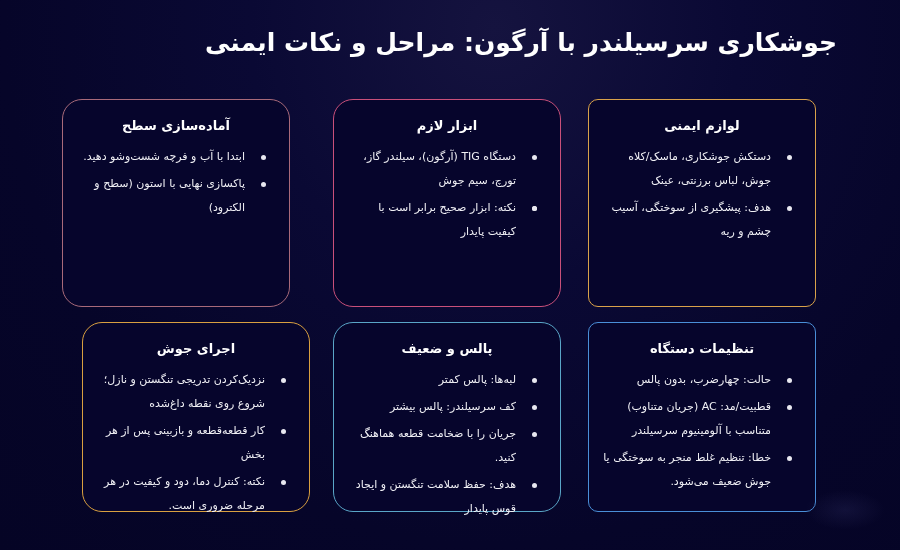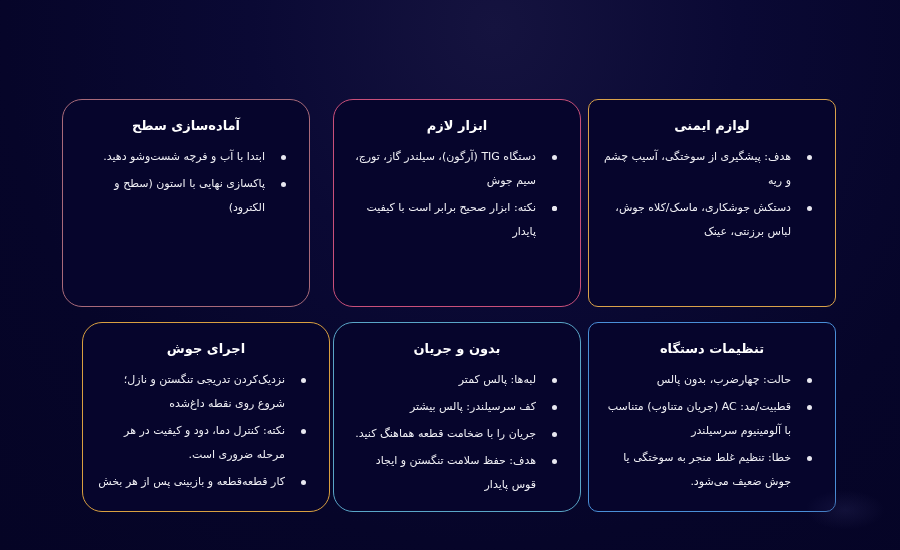--- a/index.html
+++ b/index.html
@@ -25,21 +25,21 @@
       right: 63px;
       font-size: 25px;
       font-weight: bold;
       color: #ffffff;
       letter-spacing: 0;
       white-space: nowrap;
       text-align: right;
     }
     .card {
       position: absolute;
-      width: 248px;
+      width: 228px;
       background: #06052c;
       border-radius: 20px;
       border: 1.5px solid #888;
       padding: 16px 14px 10px 14px;
       direction: rtl;
     }
     .card.row1 { top: 99px; height: 208px; }
     .card.row2 { top: 322px; height: 190px; }
     .card.col1 { left: 588px; border-radius: 10px; }
     .card.col2 { left: 325px; margin-left: 8px; }
@@ -82,26 +82,27 @@
       width: 80px;
       height: 40px;
       background: radial-gradient(ellipse, rgba(40,40,90,0.35) 0%, rgba(0,0,0,0) 70%);
       pointer-events: none;
     }
   </style>
 </head>
 <body>
 
 <div class="page">
+  <h1 class="page-title">جوشکاری سرسیلندر با آرگون: مراحل و نکات ایمنی</h1>
 
   <div class="card row1 col1" style="border-color: rgb(217, 162, 74);">
     <div class="card-title">لوازم ایمنی</div>
     <ul>
+      <li><span class="bullet"></span><span>دستکش جوشکاری، ماسک/کلاه جوش، لباس برزنتی، عینک</span></li>
       <li><span class="bullet"></span><span>هدف: پیشگیری از سوختگی، آسیب چشم و ریه</span></li>
-      <li><span class="bullet"></span><span>دستکش جوشکاری، ماسک/کلاه جوش، لباس برزنتی، عینک</span></li>
     </ul>
   </div>
 
   <div class="card row1 col2" style="border-color: rgb(201, 80, 122);">
     <div class="card-title">ابزار لازم</div>
     <ul>
       <li><span class="bullet"></span><span>دستگاه TIG (آرگون)، سیلندر گاز، تورچ، سیم جوش</span></li>
       <li><span class="bullet"></span></li>
       <li><span class="bullet"></span><span>نکته: ابزار صحیح برابر است با کیفیت پایدار</span></li>
     </ul>
@@ -118,32 +119,32 @@
   <div class="card row2 col1" style="border-color: rgb(74, 143, 216);">
     <div class="card-title">تنظیمات دستگاه</div>
     <ul>
       <li><span class="bullet"></span><span>حالت: چهارضرب، بدون پالس</span></li>
       <li><span class="bullet"></span><span>قطبیت/مد: AC (جریان متناوب) متناسب با آلومینیوم سرسیلندر</span></li>
       <li><span class="bullet"></span><span>خطا: تنظیم غلط منجر به سوختگی یا جوش ضعیف می‌شود.</span></li>
     </ul>
   </div>
 
   <div class="card row2 col2" style="border-color: rgb(90, 166, 200);">
-    <div class="card-title">بدون و جریان</div>
+    <div class="card-title">پالس و ضعیف</div>
     <ul>
       <li><span class="bullet"></span><span>لبه‌ها: پالس کمتر</span></li>
       <li><span class="bullet"></span><span>کف سرسیلندر: پالس بیشتر</span></li>
       <li><span class="bullet"></span><span>جریان را با ضخامت قطعه هماهنگ کنید.</span></li>
       <li><span class="bullet"></span><span>هدف: حفظ سلامت تنگستن و ایجاد قوس پایدار</span></li>
     </ul>
   </div>
 
   <div class="card row2 col3" style="border-color: rgb(217, 160, 64); margin-left: 20px;">
     <div class="card-title">اجرای جوش</div>
     <ul>
       <li><span class="bullet"></span><span>نزدیک‌کردن تدریجی تنگستن و نازل؛ شروع روی نقطه داغ‌شده</span></li>
+      <li><span class="bullet"></span><span>کار قطعه‌قطعه و بازبینی پس از هر بخش</span></li>
       <li><span class="bullet"></span><span>نکته: کنترل دما، دود و کیفیت در هر مرحله ضروری است.</span></li>
-      <li><span class="bullet"></span><span>کار قطعه‌قطعه و بازبینی پس از هر بخش</span></li>
     </ul>
   </div>
 
   <div class="glow"></div>
 </div>
 
 </body></html>

